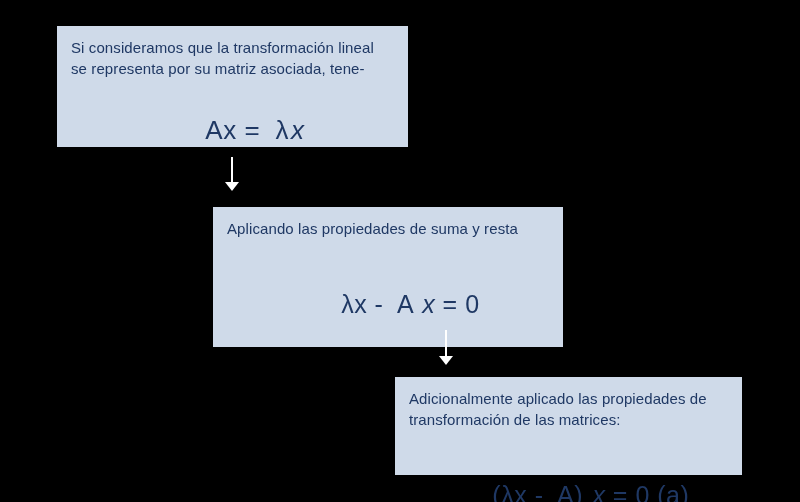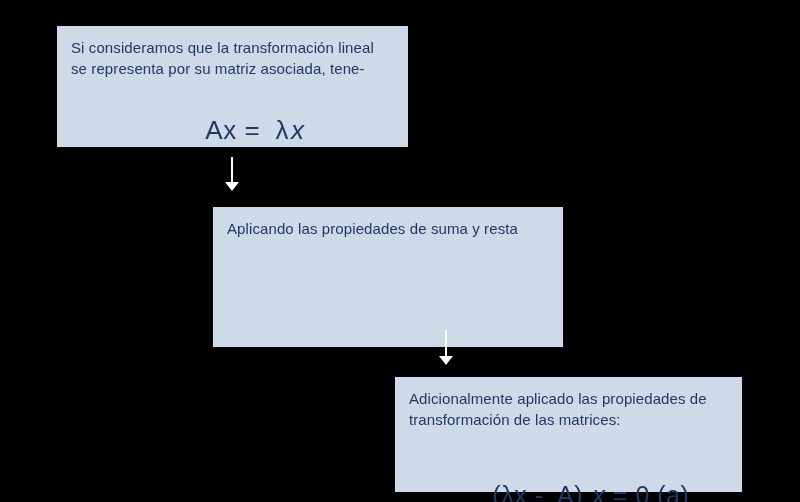--- a/index.html
+++ b/index.html
@@ -17,21 +17,21 @@
   }
   .box {
     position: absolute;
     background: #cfdae9;
     color: #1f3864;
     box-sizing: border-box;
     padding: 11px 14px 0 14px;
   }
   .box-1 { left: 57px;  top: 26px;  width: 351px; height: 121px; }
   .box-2 { left: 201px; top: 207px; width: 350px; height: 140px; margin-left: 12px; }
-  .box-3 { left: 395px; top: 377px; width: 347px; height: 115px; }
+  .box-3 { left: 395px; top: 377px; width: 347px; height: 98px; }
   .box-text {
     font-size: 15px;
     line-height: 21px;
     font-weight: 400;
     letter-spacing: 0.1px;
   }
   .equation {
     text-align: center;
     font-size: 26px;
     line-height: 32px;
@@ -91,20 +91,23 @@
 
   <div class="arrow arrow-1">
     <div class="arrow-line"></div>
     <div class="arrow-head"></div>
   </div>
 
   <div class="box box-2">
     <div class="box-text">
       <div>Aplicando las propiedades de suma y resta</div>
     </div>
+    <div class="equation">
+      <span class="eq-pre">λx -  A </span><span class="eq-var">x</span><span class="eq-post"> = 0</span>
+    </div>
   </div>
 
   <div class="arrow arrow-2">
     <div class="arrow-line"></div>
     <div class="arrow-head"></div>
   </div>
 
   <div class="box box-3">
     <div class="box-text">
       <div>Adicionalmente aplicado las propiedades de</div>

